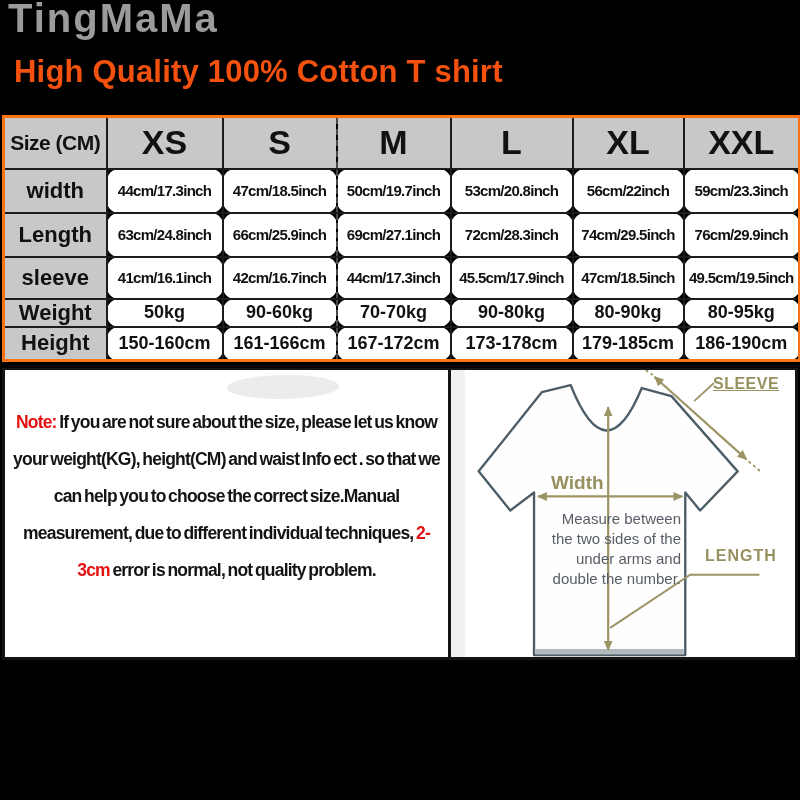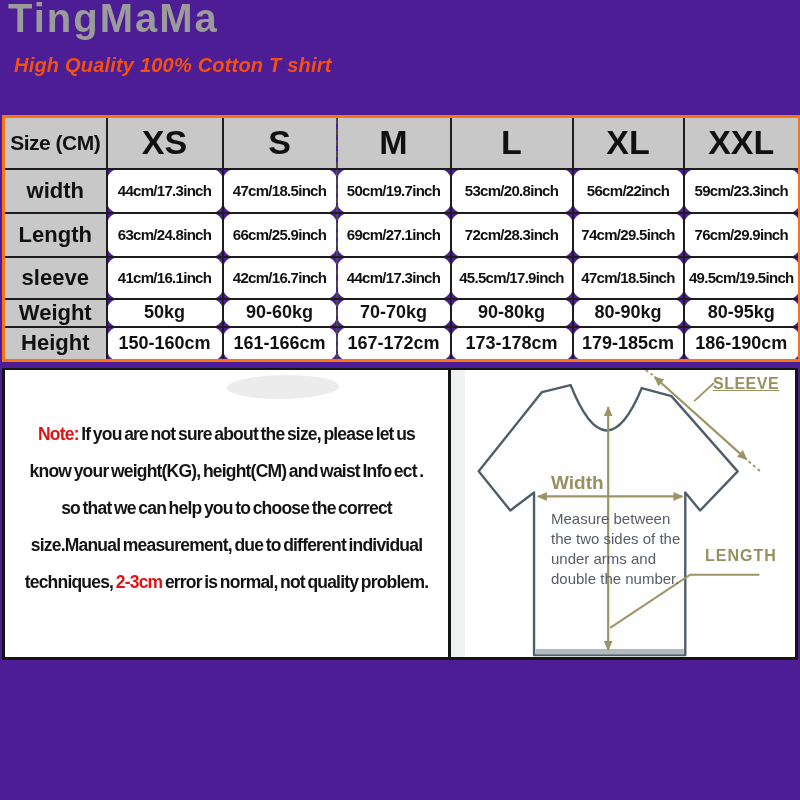--- a/index.html
+++ b/index.html
@@ -1,27 +1,27 @@
 <!DOCTYPE html>
 <html><head>
 <meta charset="utf-8">
 <style>
   html,body{margin:0;padding:0;background:#ffffff;}
   .page{
-    position:relative;width:800px;height:800px;background:#4c1d95;
+    position:relative;width:800px;height:800px;background:#000000;
     font-family:"Liberation Sans",sans-serif;overflow:hidden;color:#111;
   }
   
   .logo{
     position:absolute;top:-4px;left:8px;
     font-size:40px;font-weight:bold;color:#9b9b9b;letter-spacing:2px;
   }
   .headline{
     position:absolute;top:54px;left:14px;
-    font-size:20px;font-weight:bold;color:#f4500e;letter-spacing:0.2px;font-style:italic;
+    font-size:31px;font-weight:bold;color:#f4500e;letter-spacing:0.2px;
   }
   
   .size-table{
     position:absolute;top:115px;left:2px;width:796px;
     border-collapse:collapse;table-layout:fixed;
     border:3px solid #f97316;
   }
   .size-table th,.size-table td{
     border:2px solid #1c1c1c;text-align:center;vertical-align:middle;
     font-weight:bold;color:#111;white-space:nowrap;overflow:hidden;
@@ -47,37 +47,37 @@
   .note-box{
     width:449px;box-sizing:border-box;position:relative;background:#fff;
     border:3px solid #141414;border-top-width:2px;
   }
   .watermark{
     position:absolute;top:5px;left:222px;width:112px;height:24px;
     background:#dcdcdc;border-radius:50%;opacity:0.55;
     transform:skewX(-18deg);
   }
   .note-text{
-    margin:12px;padding:34px 5px 0 5px;text-align:center;
+    margin:0;padding:34px 5px 0 5px;text-align:center;
     font-size:17.5px;font-weight:bold;line-height:37px;
     letter-spacing:-0.8px;word-spacing:-1.5px;color:#141414;
   }
   .red{color:#e21312;}
   .shirt-box{
     width:350px;margin-left:-3px;box-sizing:border-box;position:relative;background:#fff;
     border:3px solid #141414;border-top-width:2px;
   }
   .shirt-box svg{position:absolute;left:0;top:0;width:100%;height:100%;}
   .dg-lbl{position:absolute;color:#97905f;font-weight:bold;}
   .width-lbl{left:100px;top:102px;font-size:19px;}
   .sleeve-lbl{left:262px;top:5px;font-size:16px;letter-spacing:0.5px;text-decoration:underline;}
   .length-lbl{left:254px;top:177px;font-size:16px;letter-spacing:1px;}
   .measure-note{
     position:absolute;left:100px;top:139px;width:130px;
-    font-size:15px;line-height:20px;color:#575d66;text-align:left;
+    font-size:15px;line-height:20px;color:#575d66;text-align:right;
   }
 </style>
 </head>
 <body>
 
 <div class="page">
 
   <div class="logo">TingMaMa</div>
   <div class="headline">High Quality 100% Cotton T shirt</div>
 

